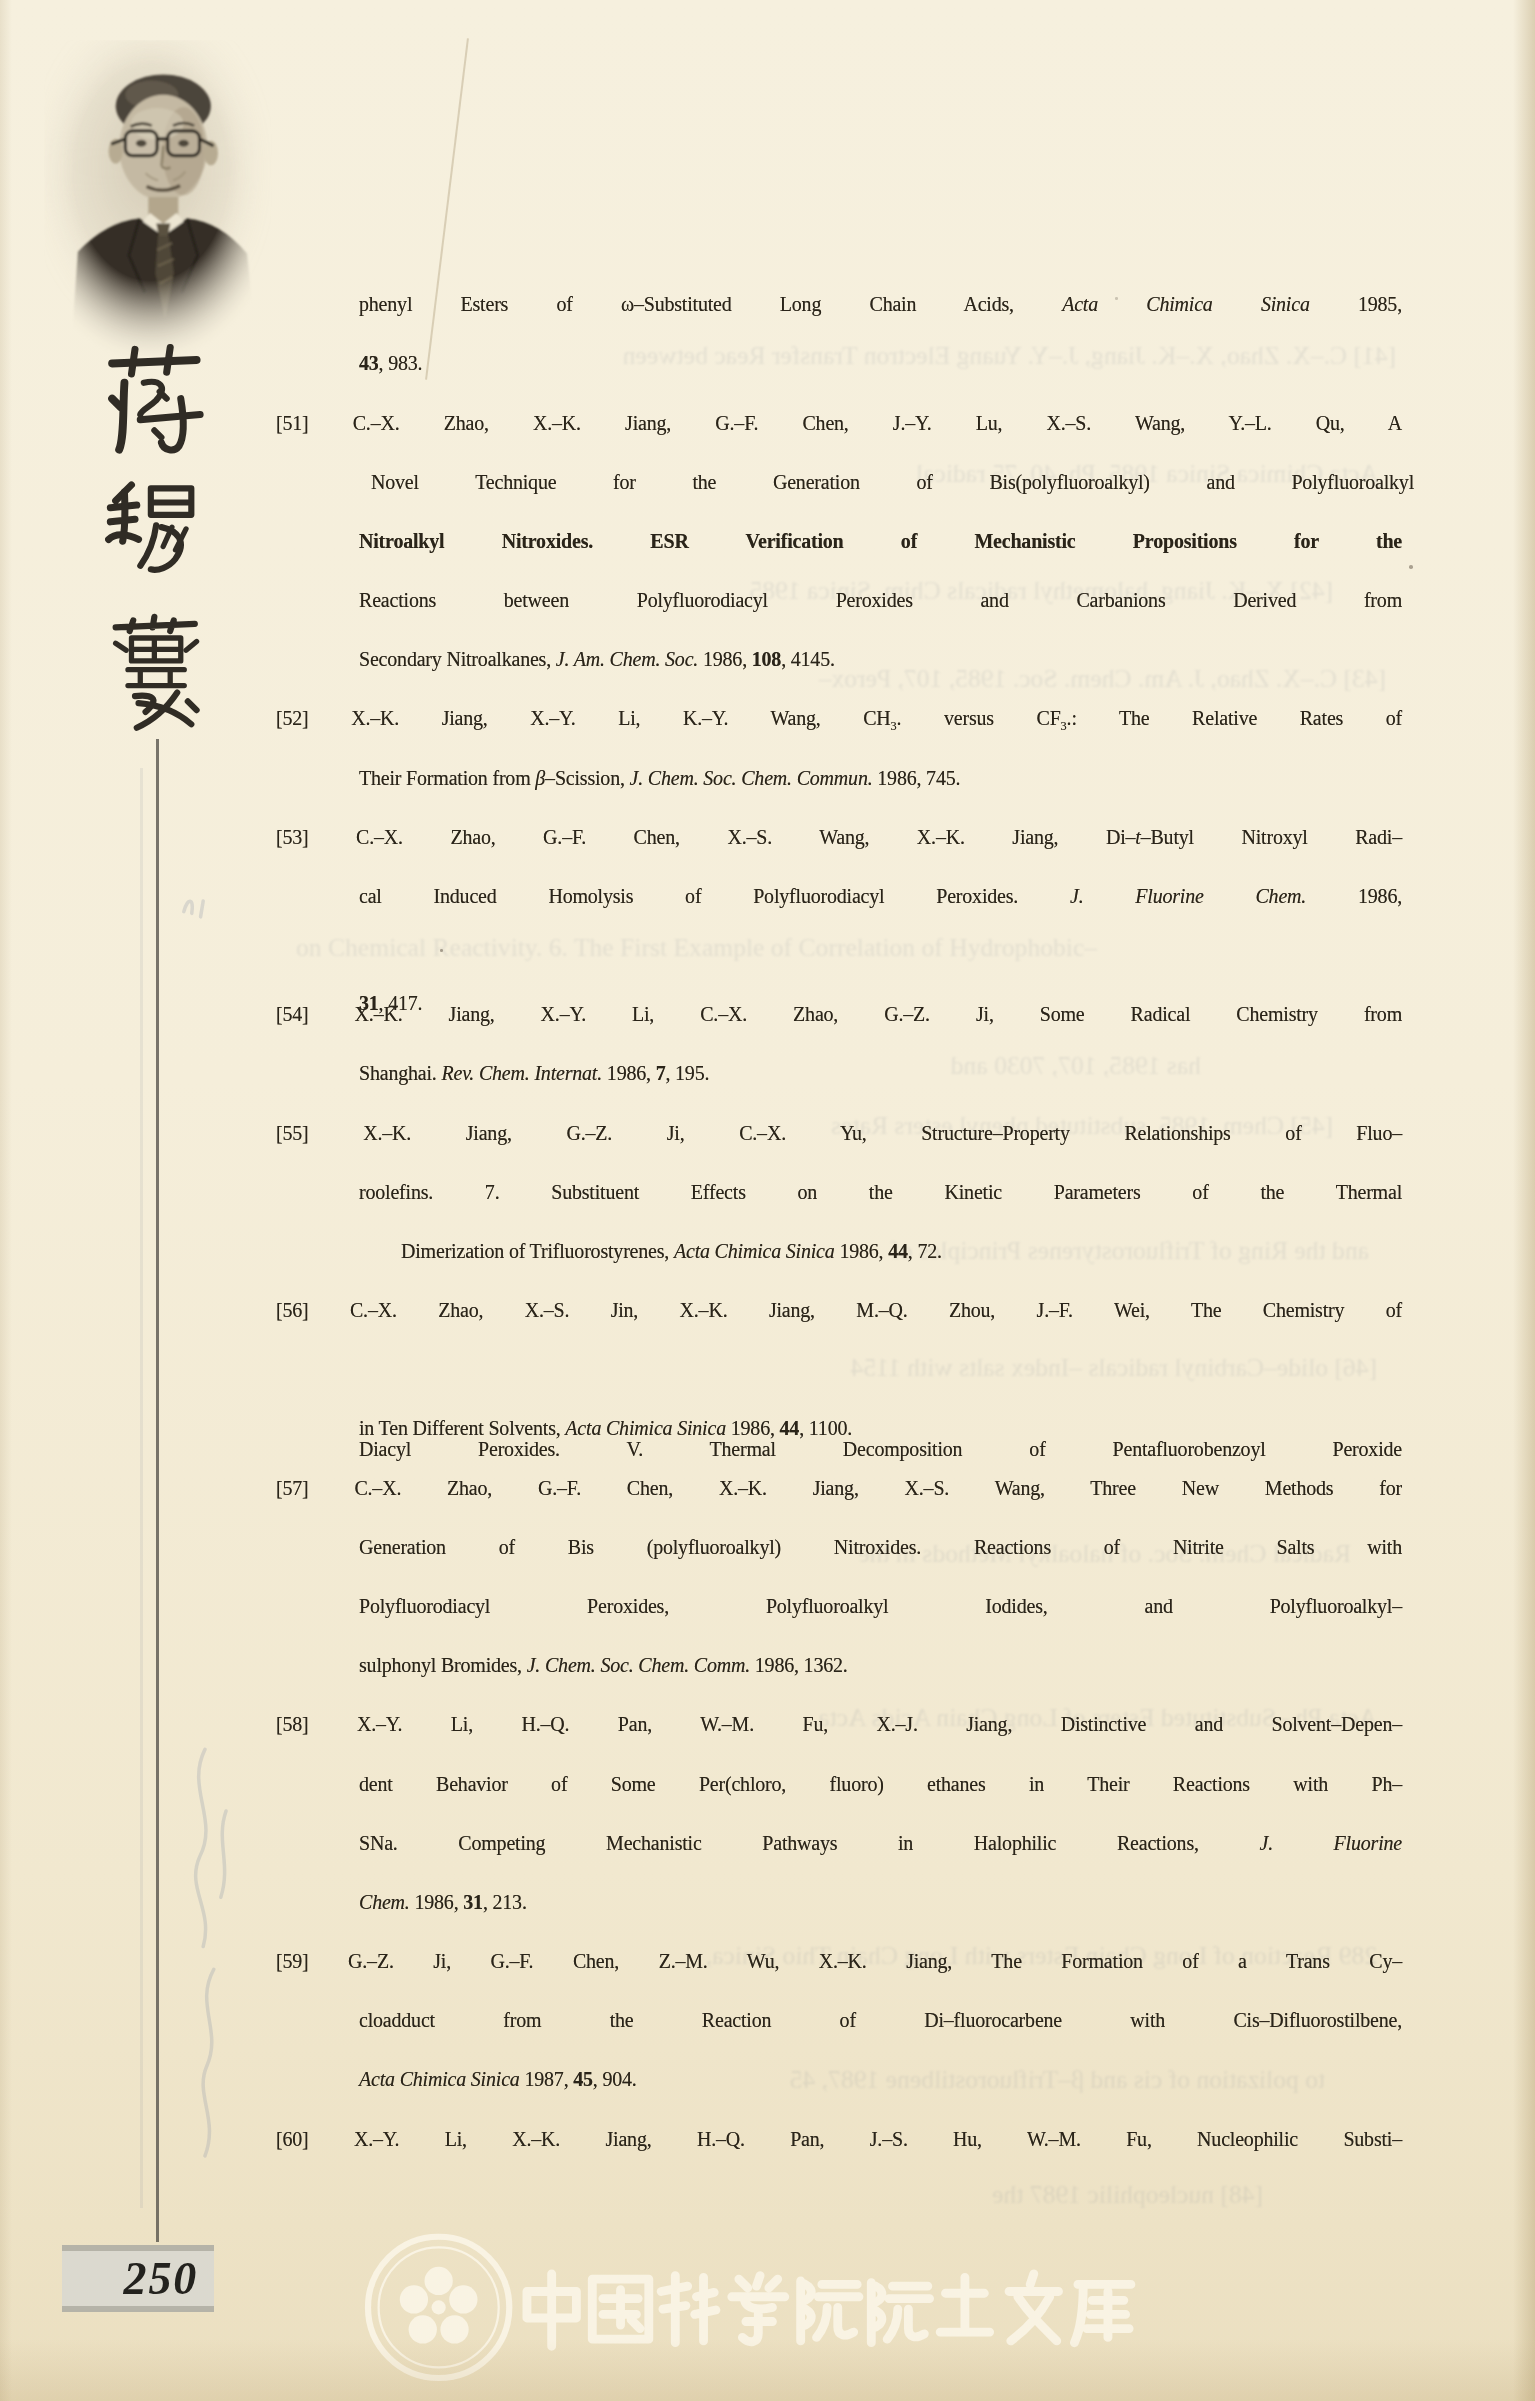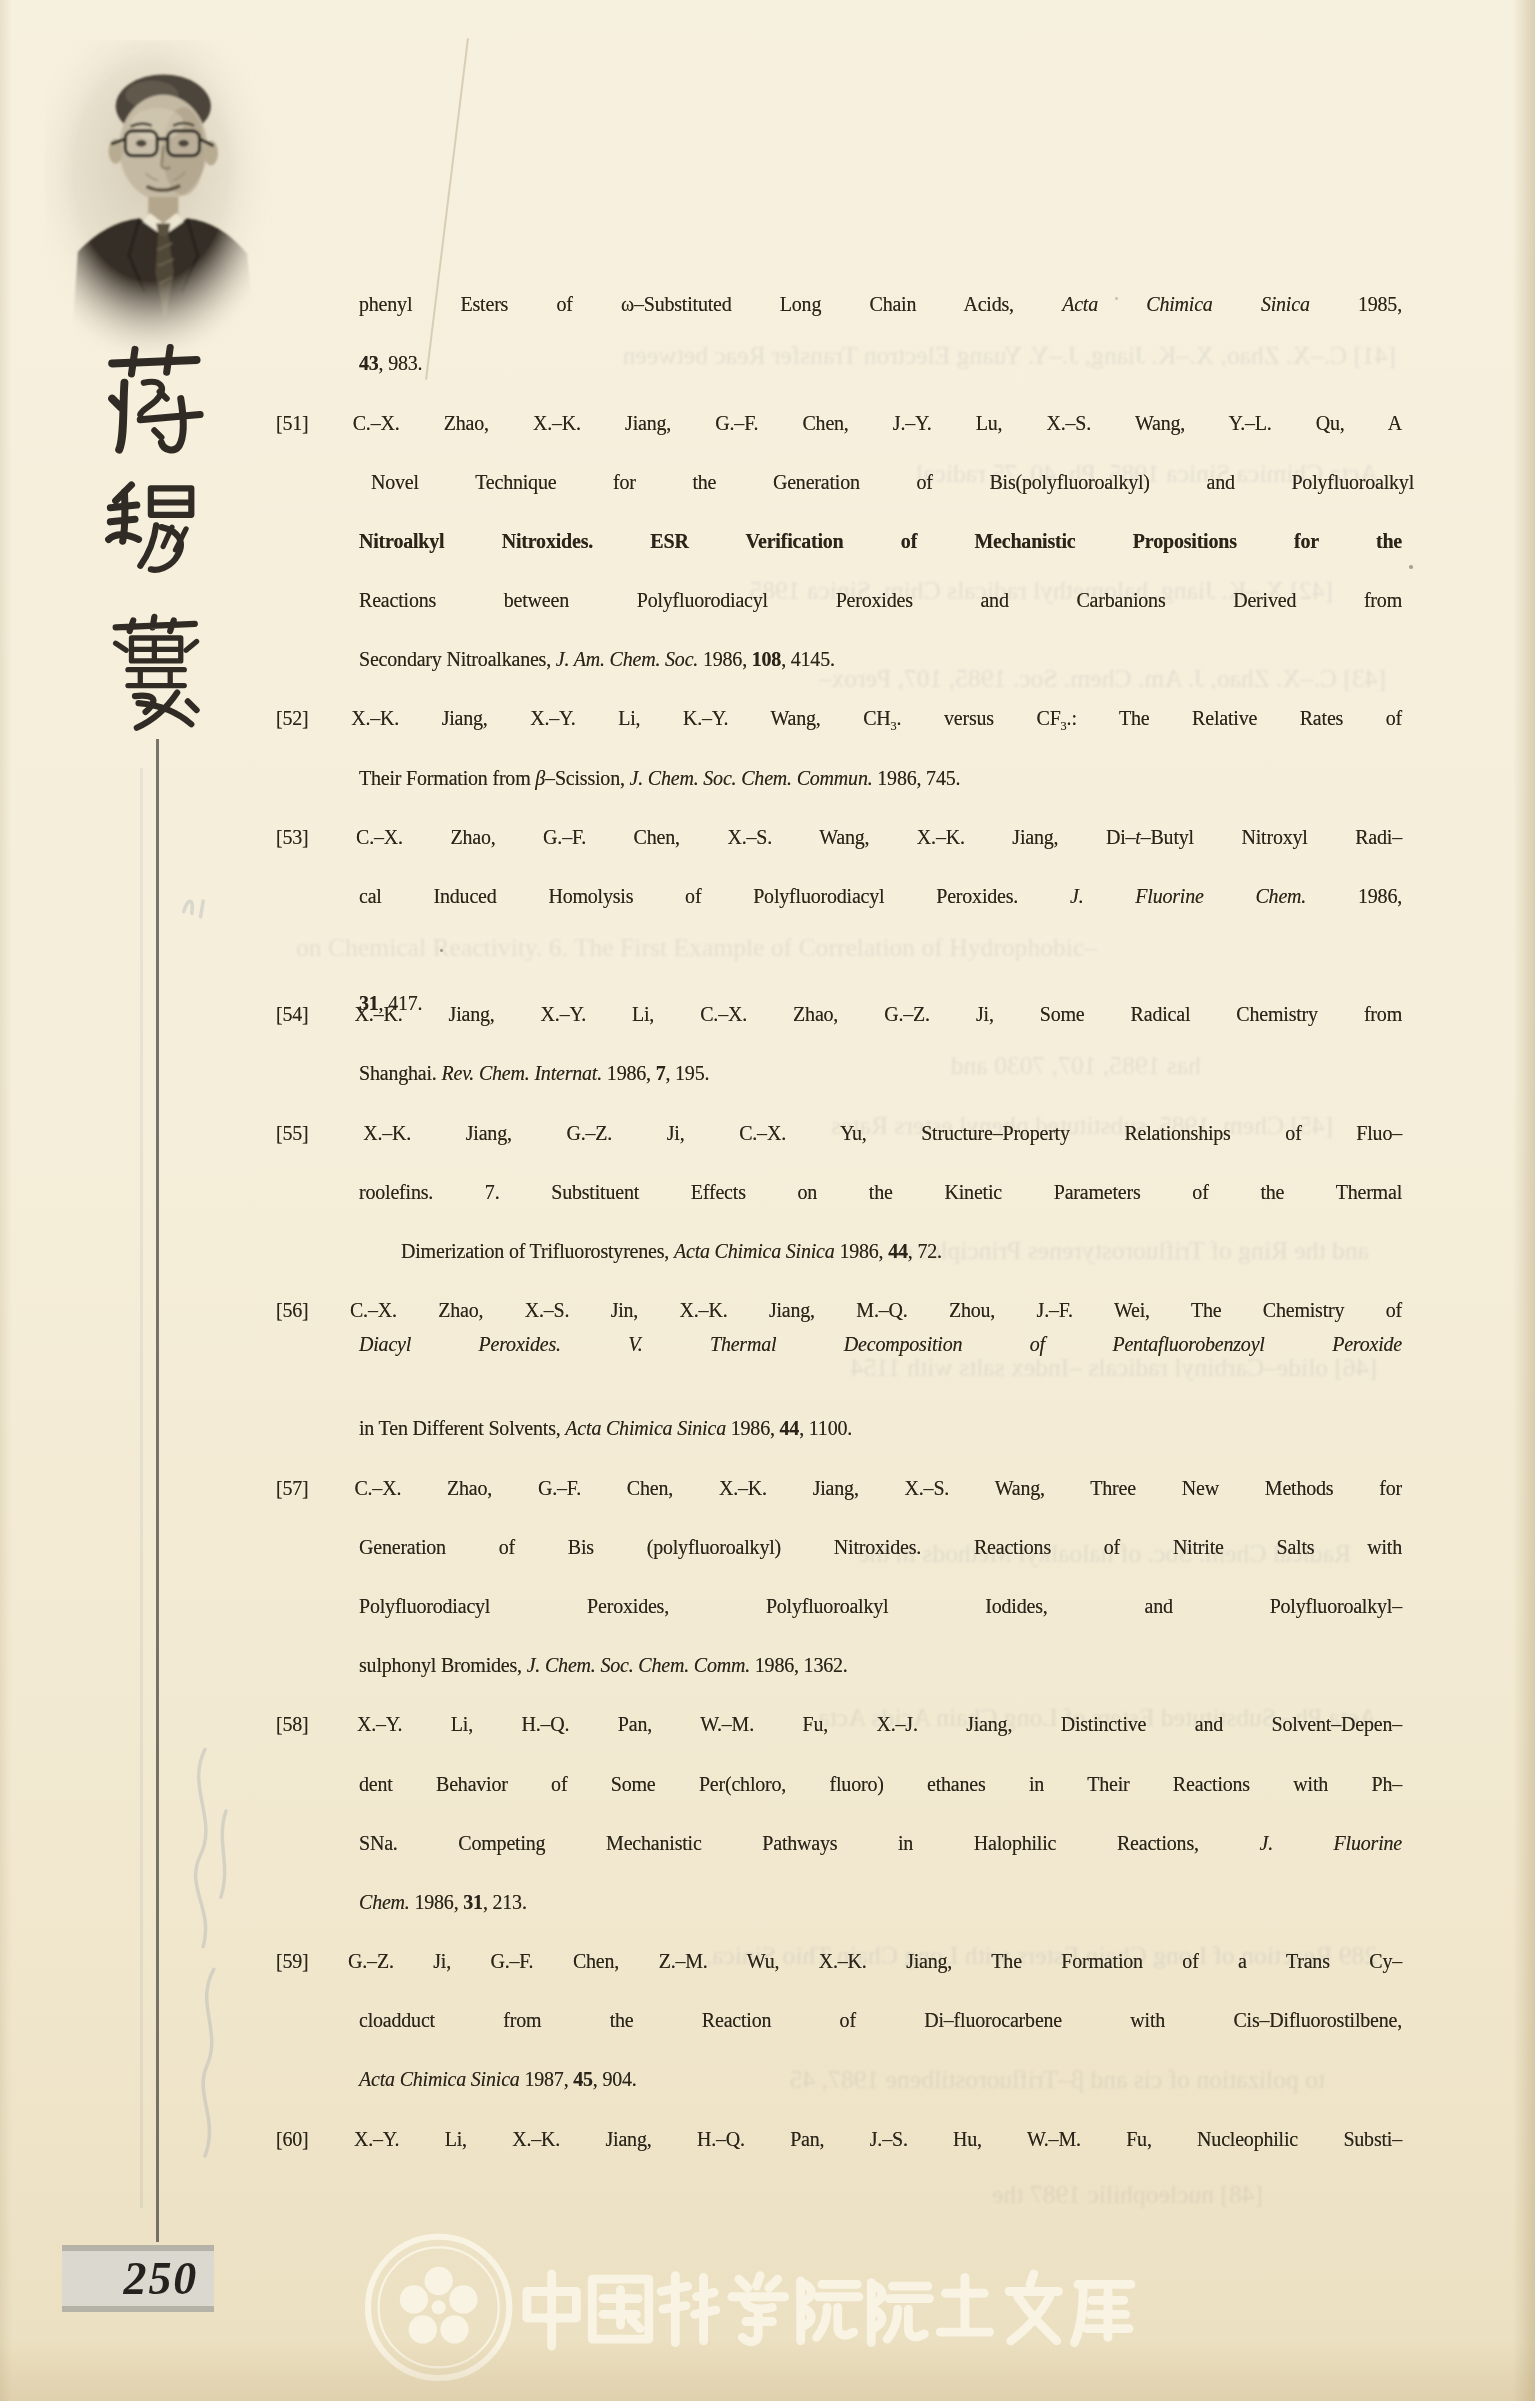--- a/index.html
+++ b/index.html
@@ -178,21 +178,21 @@
       <div class="line" style="top: 760px; left: 359px; width: 1043px;"><span>Their Formation from </span><span class="it">β</span><span>–Scission, </span><span class="it">J. Chem. Soc. Chem. Commun.</span><span> 1986, 745.</span></div>
       <div class="line just" style="top: 819px; left: 276px; width: 1126px;"><span>[53]</span> <span>C.–X. Zhao, G.–F. Chen, X.–S. Wang, X.–K. Jiang, Di–</span><span class="it">t</span><span>–Butyl Nitroxyl Radi–</span></div>
       <div class="line just" style="top: 878px; left: 359px; width: 1043px;"><span>cal Induced Homolysis of Polyfluorodiacyl Peroxides. </span><span class="it">J. Fluorine Chem.</span><span> 1986,</span></div>
       <div class="line" style="top: 937px; left: 359px; width: 1043px; margin-top: 48px;"><span class="bd">31</span><span>, 417.</span></div>
       <div class="line just" style="top: 996px; left: 276px; width: 1126px;"><span>[54]</span> <span>X.–K. Jiang, X.–Y. Li, C.–X. Zhao, G.–Z. Ji, Some Radical Chemistry from</span></div>
       <div class="line" style="top: 1055px; left: 359px; width: 1043px;"><span>Shanghai. </span><span class="it">Rev. Chem. Internat.</span><span> 1986, </span><span class="bd">7</span><span>, 195.</span></div>
       <div class="line just" style="top: 1115px; left: 276px; width: 1126px;"><span>[55]</span> <span>X.–K. Jiang, G.–Z. Ji, C.–X. Yu, Structure–Property Relationships of Fluo–</span></div>
       <div class="line just" style="top: 1174px; left: 359px; width: 1043px;"><span>roolefins. 7. Substituent Effects on the Kinetic Parameters of the Thermal</span></div>
       <div class="line" style="top: 1233px; left: 359px; width: 1043px; margin-left: 42px;"><span>Dimerization of Trifluorostyrenes, </span><span class="it">Acta Chimica Sinica</span><span> 1986, </span><span class="bd">44</span><span>, 72.</span></div>
       <div class="line just" style="top: 1292px; left: 276px; width: 1126px;"><span>[56]</span> <span>C.–X. Zhao, X.–S. Jin, X.–K. Jiang, M.–Q. Zhou, J.–F. Wei, The Chemistry of</span></div>
-      <div class="line just" style="top: 1326px; left: 359px; width: 1043px; font-style: italic;"><span>Diacyl Peroxides. V. Thermal Decomposition of Pentafluorobenzoyl Peroxide</span></div>
+      <div class="line just" style="top: 1431px; left: 359px; width: 1043px;"><span>Diacyl Peroxides. V. Thermal Decomposition of Pentafluorobenzoyl Peroxide</span></div>
       <div class="line" style="top: 1410px; left: 359px; width: 1043px;"><span>in Ten Different Solvents, </span><span class="it">Acta Chimica Sinica</span><span> 1986, </span><span class="bd">44</span><span>, 1100.</span></div>
       <div class="line just" style="top: 1470px; left: 276px; width: 1126px;"><span>[57]</span> <span>C.–X. Zhao, G.–F. Chen, X.–K. Jiang, X.–S. Wang, Three New Methods for</span></div>
       <div class="line just" style="top: 1529px; left: 359px; width: 1043px;"><span>Generation of Bis (polyfluoroalkyl) Nitroxides. Reactions of Nitrite Salts with</span></div>
       <div class="line just" style="top: 1588px; left: 359px; width: 1043px;"><span>Polyfluorodiacyl Peroxides, Polyfluoroalkyl Iodides, and Polyfluoroalkyl–</span></div>
       <div class="line" style="top: 1647px; left: 359px; width: 1043px;"><span>sulphonyl Bromides, </span><span class="it">J. Chem. Soc. Chem. Comm.</span><span> 1986, 1362.</span></div>
       <div class="line just" style="top: 1706px; left: 276px; width: 1126px;"><span>[58]</span> <span>X.–Y. Li, H.–Q. Pan, W.–M. Fu, X.–J. Jiang, Distinctive and Solvent–Depen–</span></div>
       <div class="line just" style="top: 1766px; left: 359px; width: 1043px;"><span>dent Behavior of Some Per(chloro, fluoro) ethanes in Their Reactions with Ph–</span></div>
       <div class="line just" style="top: 1825px; left: 359px; width: 1043px;"><span>SNa. Competing Mechanistic Pathways in Halophilic Reactions, </span><span class="it">J. Fluorine</span></div>
       <div class="line" style="top: 1884px; left: 359px; width: 1043px;"><span class="it">Chem.</span><span> 1986, </span><span class="bd">31</span><span>, 213.</span></div>
       <div class="line just" style="top: 1943px; left: 276px; width: 1126px;"><span>[59]</span> <span>G.–Z. Ji, G.–F. Chen, Z.–M. Wu, X.–K. Jiang, The Formation of a Trans Cy–</span></div>

